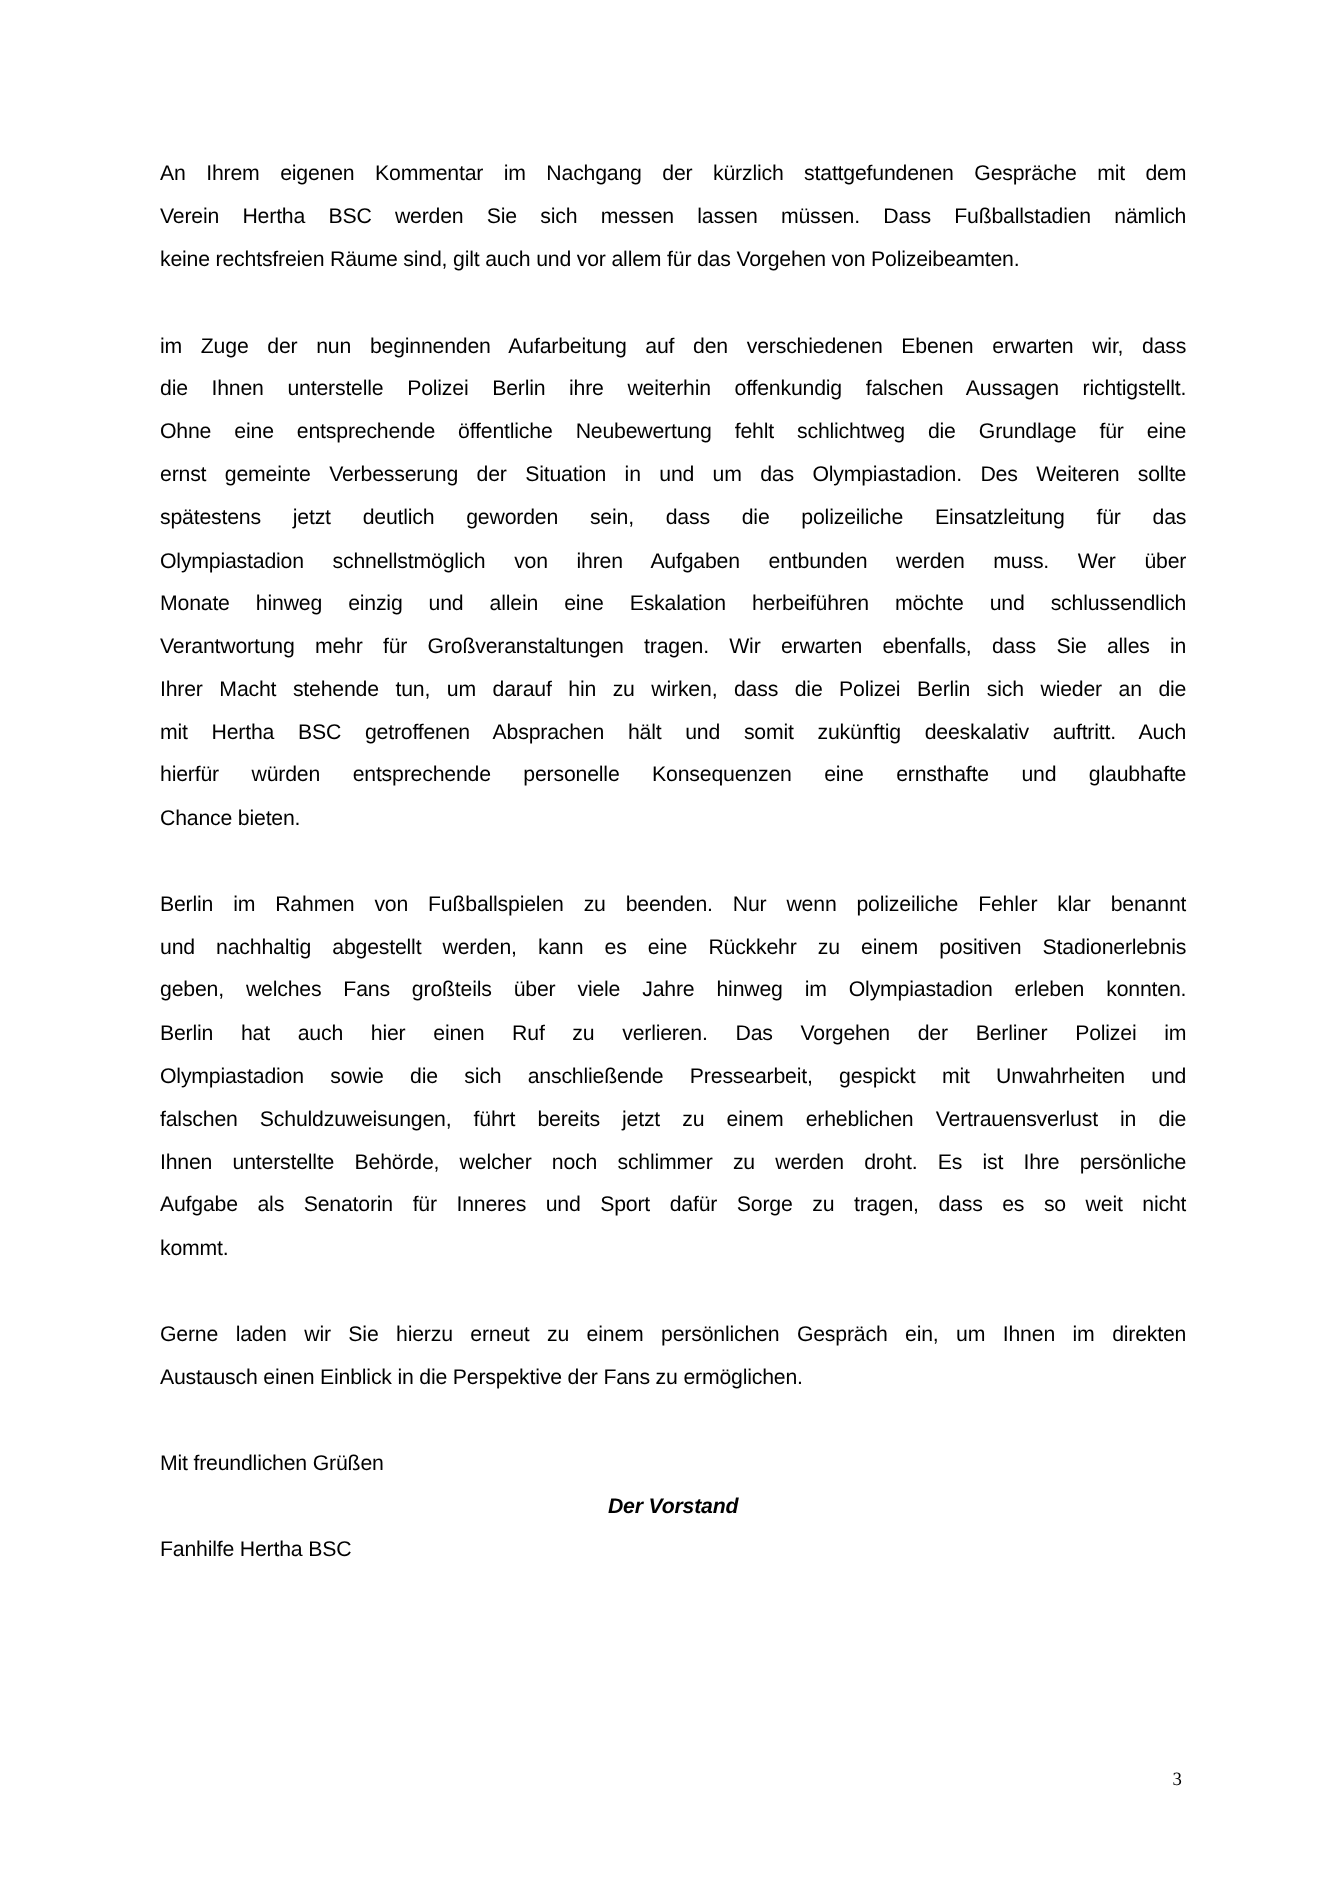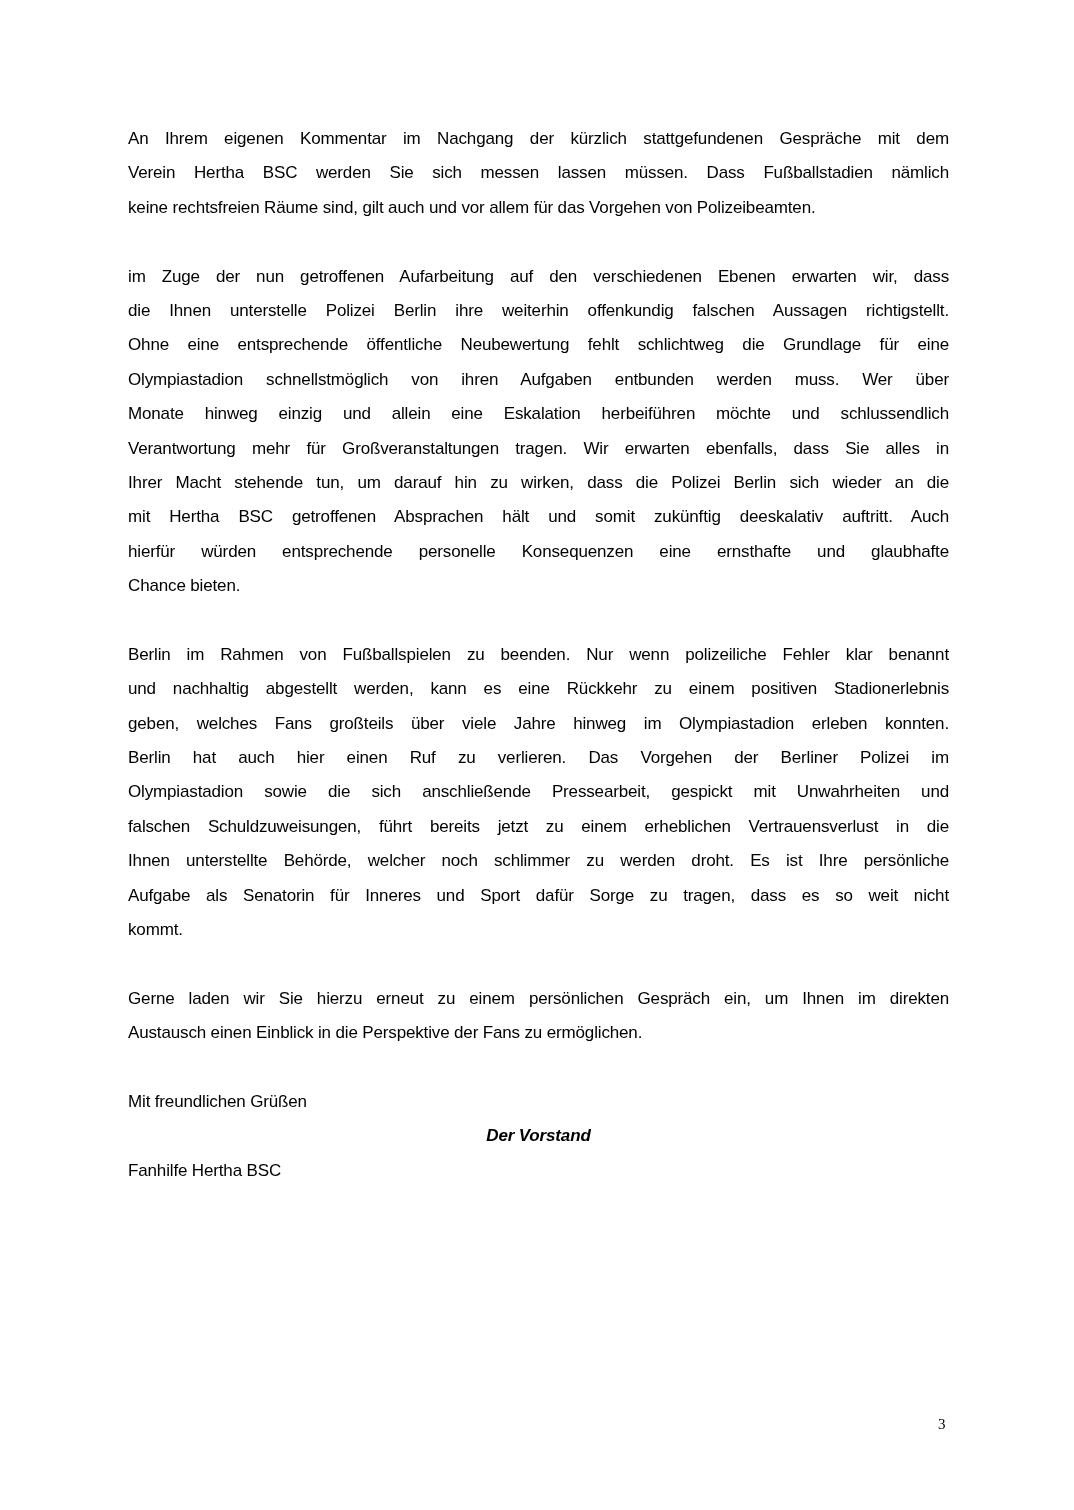--- a/index.html
+++ b/index.html
@@ -59,23 +59,25 @@
 <div class="page">
 
   <div class="para">
     <span class="line justify">An Ihrem eigenen Kommentar im Nachgang der kürzlich stattgefundenen Gespräche mit dem</span>
     <span class="line justify">Verein Hertha BSC werden Sie sich messen lassen müssen. Dass Fußballstadien nämlich</span>
     <span class="line">keine rechtsfreien Räume sind, gilt auch und vor allem für das Vorgehen von Polizeibeamten.</span>
   </div>
 
 
   <div class="para">
-    <span class="line justify">im Zuge der nun getroffenen Aufarbeitung auf den verschiedenen Ebenen erwarten wir, dass</span>
+    <span class="line justify">im Zuge der nun beginnenden Aufarbeitung auf den verschiedenen Ebenen erwarten wir, dass</span>
     <span class="line justify">die Ihnen unterstelle Polizei Berlin ihre weiterhin offenkundig falschen Aussagen richtigstellt.</span>
     <span class="line justify">Ohne eine entsprechende öffentliche Neubewertung fehlt schlichtweg die Grundlage für eine</span>
+    <span class="line justify">ernst gemeinte Verbesserung der Situation in und um das Olympiastadion. Des Weiteren sollte</span>
+    <span class="line justify">spätestens jetzt deutlich geworden sein, dass die polizeiliche Einsatzleitung für das</span>
     <span class="line justify">Olympiastadion schnellstmöglich von ihren Aufgaben entbunden werden muss. Wer über</span>
     <span class="line justify">Monate hinweg einzig und allein eine Eskalation herbeiführen möchte und schlussendlich</span>
     <span class="line justify">Verantwortung mehr für Großveranstaltungen tragen. Wir erwarten ebenfalls, dass Sie alles in</span>
     <span class="line justify">Ihrer Macht stehende tun, um darauf hin zu wirken, dass die Polizei Berlin sich wieder an die</span>
     <span class="line justify">mit Hertha BSC getroffenen Absprachen hält und somit zukünftig deeskalativ auftritt. Auch</span>
     <span class="line justify">hierfür würden entsprechende personelle Konsequenzen eine ernsthafte und glaubhafte</span>
     <span class="line">Chance bieten.</span>
   </div>
 
   <div class="para">

